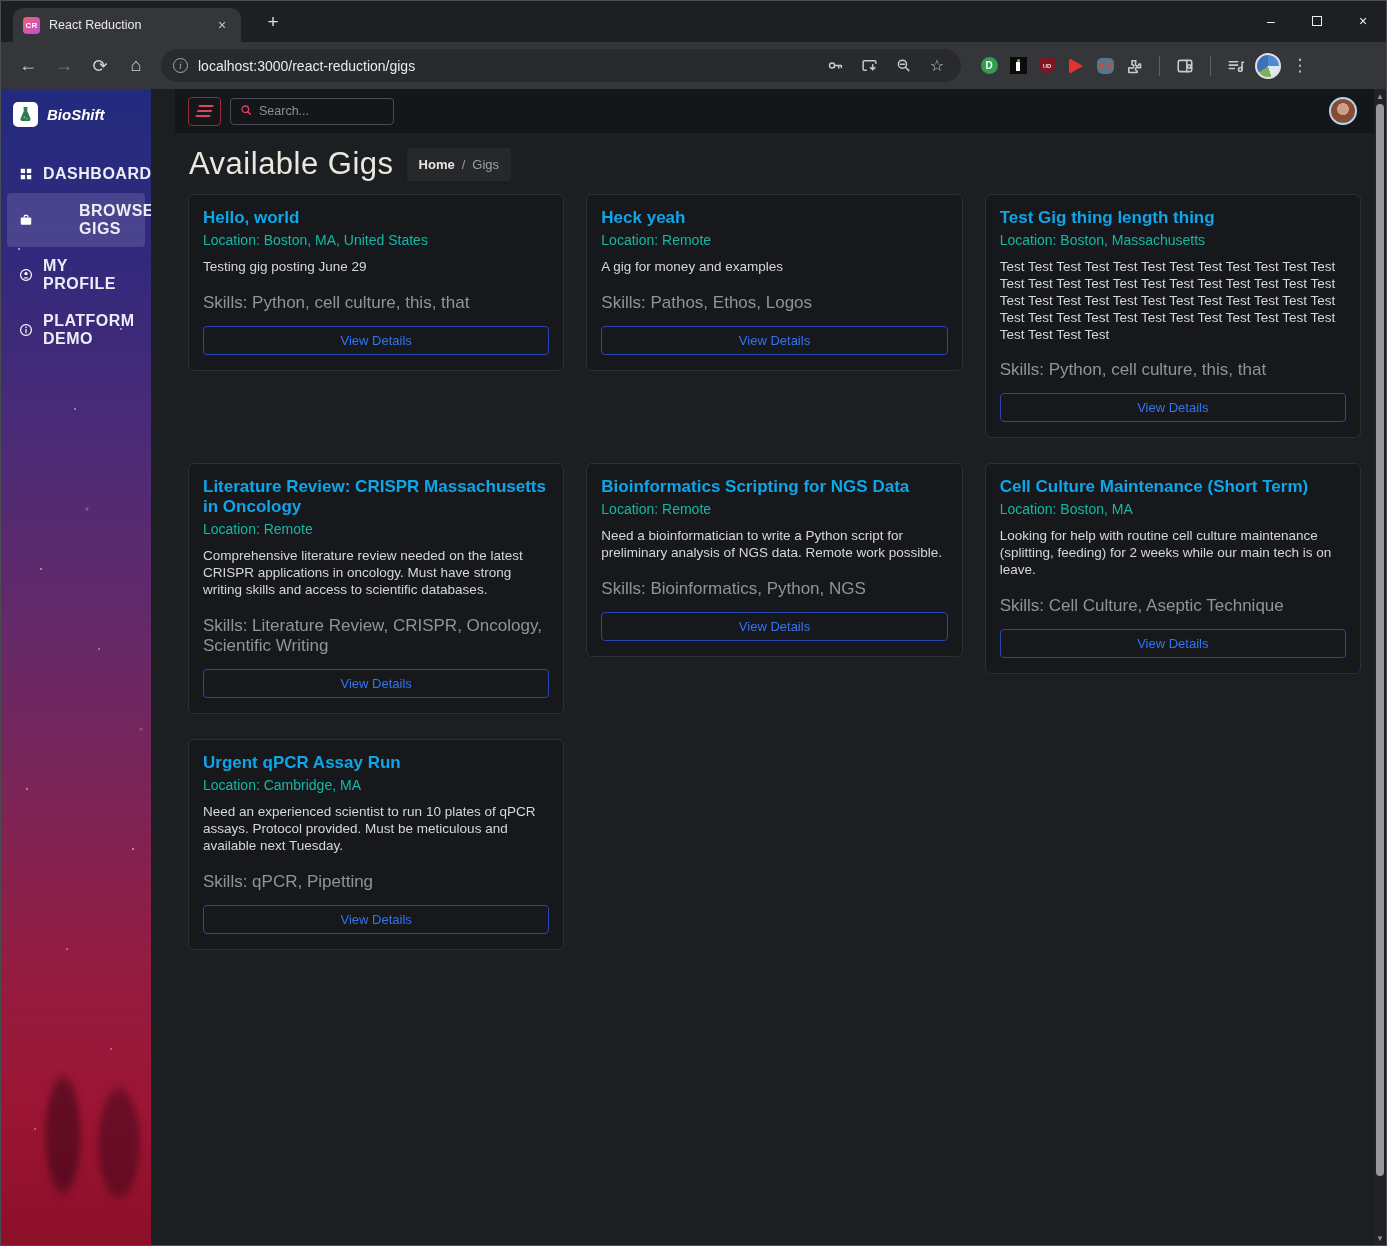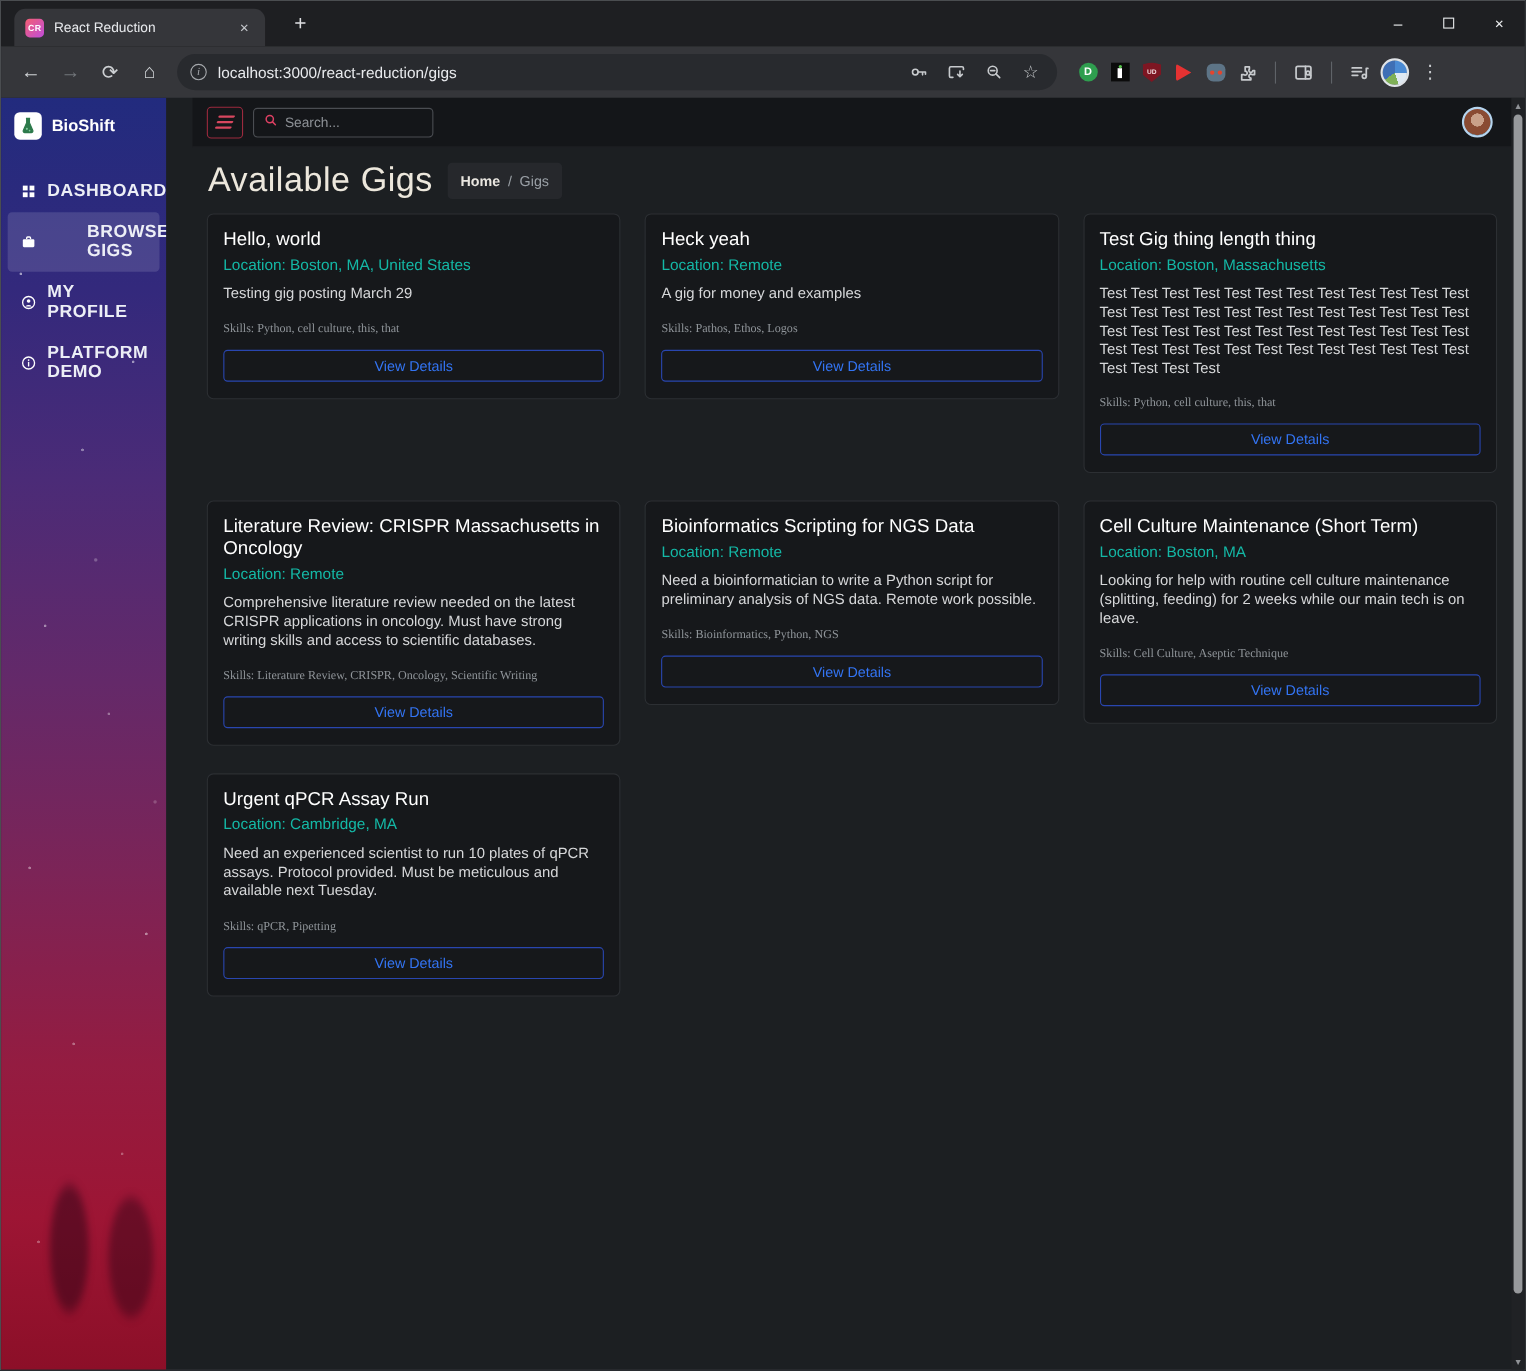--- a/index.html
+++ b/index.html
@@ -55,21 +55,21 @@
       radial-gradient(1px 1px at 132px 760px, rgba(255,255,255,.45) 0 1px, transparent 1.5px),
       radial-gradient(1px 1px at 66px 860px, rgba(255,255,255,.35) 0 1px, transparent 1.5px),
       radial-gradient(1px 1px at 110px 960px, rgba(255,255,255,.3) 0 1px, transparent 1.5px),
       radial-gradient(1px 1px at 34px 1040px, rgba(255,255,255,.3) 0 1px, transparent 1.5px),
       radial-gradient(2px 2px at 86px 420px, rgba(255,255,255,.25) 0 1px, transparent 2px),
       radial-gradient(2px 2px at 140px 640px, rgba(255,255,255,.2) 0 1px, transparent 2px); }
   .sidebar::after { content:""; position:absolute; left:0; right:0; bottom:30px; height:190px; filter:blur(3px);
     background:
       radial-gradient(ellipse 26px 85px at 62px 110px, rgba(30,2,18,.45) 0 60%, transparent 75%),
       radial-gradient(ellipse 30px 80px at 118px 118px, rgba(30,2,18,.4) 0 60%, transparent 75%); }
-  .brand { position:relative; display:flex; align-items:center; gap:9px; padding:13px 12px; z-index:2; }
+  .brand { position:relative; display:flex; align-items:center; gap:9px; padding:13px 12px; z-index:2;font-style:italic; }
   .brand-logo { width:25px; height:25px; background:#fff; border-radius:5px; display:flex; align-items:center; justify-content:center; }
   .brand-name { color:#fff; font-size:15px; font-weight:bold; }
   .nav { position:relative; margin-top:16px; z-index:2; }
   .nav-item { display:flex; align-items:center; gap:10px; padding:9px 11px; margin:1px 6px; border-radius:4px; color:#eceef6; font-size:16px; font-weight:bold; letter-spacing:.5px; cursor:pointer; }
   .nav-item.active { background:rgba(255,255,255,.13);gap:46px; }
   .nav-ico { width:15px; height:15px; display:flex; align-items:center; justify-content:center; flex:0 0 auto; }
 
   .main { flex:1; display:flex; flex-direction:column; min-width:0;margin-left:24px; }
   .appbar { height:45px; background:#141619; display:flex; align-items:center; gap:9px; padding:0 17px 0 13px; border-bottom:1px solid rgba(255,255,255,.04); flex:0 0 auto; }
   .hamburger { width:33px; height:29px; border:1px solid #9c2a3e; border-radius:4px; background:transparent; display:flex; flex-direction:column; align-items:center; justify-content:center; gap:2.5px; cursor:pointer; }
@@ -86,24 +86,24 @@
 
   .content { flex:1; padding:7px 13px 0 13px; overflow:hidden; }
   .page-head { display:flex; align-items:center; gap:13px; margin:5px 0 12px 1px; }
   .page-title { font-size:31px; color:#ece7dc; letter-spacing:.5px; }
   .breadcrumb { background:#26282c; border-radius:4px; padding:9px 12px; display:flex; align-items:center; gap:7px; font-size:13px; }
   .bc-home { color:#e9e6e0; font-weight:bold; cursor:pointer; }
   .bc-sep, .bc-current { color:#9aa0a6; }
 
   .grid { display:grid; grid-template-columns:repeat(3,1fr); column-gap:22px; row-gap:25px; align-items:start; }
   .card { background:#16181b; border:1px solid #2c2f33; border-radius:6px; padding:13px 14px 15px; }
-  .card-title { color:#ffffff; font-size:17px; font-weight:normal; margin-bottom:4px; }
+  .card-title { color:#0ea5e9; font-size:17px; font-weight:bold; margin-bottom:4px; }
   .card-location { color:#14b8a6; font-size:14px; margin-bottom:11px; }
   .card-desc { color:#d6d7d9; font-size:13.5px; line-height:1.25; margin-bottom:17px; }
-  .card-skills { color:#8f9499; font-size:11px; margin-bottom:13px;font-family:Liberation Serif, serif; }
+  .card-skills { color:#8f9499; font-size:17px; margin-bottom:13px; }
   .view-btn { display:block; width:100%; background:transparent; border:1px solid #2946b0; border-radius:4px; color:#3374f3; font-size:13px; padding:6px 0; cursor:pointer; font-family:inherit; }
 
   .scrollbar { width:12px; flex:0 0 auto; background:#202225; display:flex; flex-direction:column; align-items:center; }
   .sb-arrow { height:14px; color:#8f9296; font-size:8px; display:flex; align-items:center; justify-content:center; cursor:pointer; }
   .sb-track { flex:1; width:12px; position:relative; }
   .sb-thumb { position:absolute; left:2px; top:1px; width:8px; height:95%; background:#97999c; border-radius:5px; cursor:grab; }
 
   svg.white-ico { stroke:#fff; fill:none; stroke-width:1.4; stroke-linecap:round; stroke-linejoin:round; }
 </style>
 </head>
@@ -289,21 +289,21 @@
             <span class="bc-home">Home</span>
             <span class="bc-sep">/</span>
             <span class="bc-current">Gigs</span>
           </div>
         </div>
 
         <div class="grid">
           <div class="card">
             <div class="card-title">Hello, world</div>
             <div class="card-location">Location: Boston, MA, United States</div>
-            <div class="card-desc">Testing gig posting March 29</div>
+            <div class="card-desc">Testing gig posting June 29</div>
             <div class="card-skills">Skills: Python, cell culture, this, that</div>
             <button class="view-btn">View Details</button>
           </div>
           <div class="card">
             <div class="card-title">Heck yeah</div>
             <div class="card-location">Location: Remote</div>
             <div class="card-desc">A gig for money and examples</div>
             <div class="card-skills">Skills: Pathos, Ethos, Logos</div>
             <button class="view-btn">View Details</button>
           </div>

